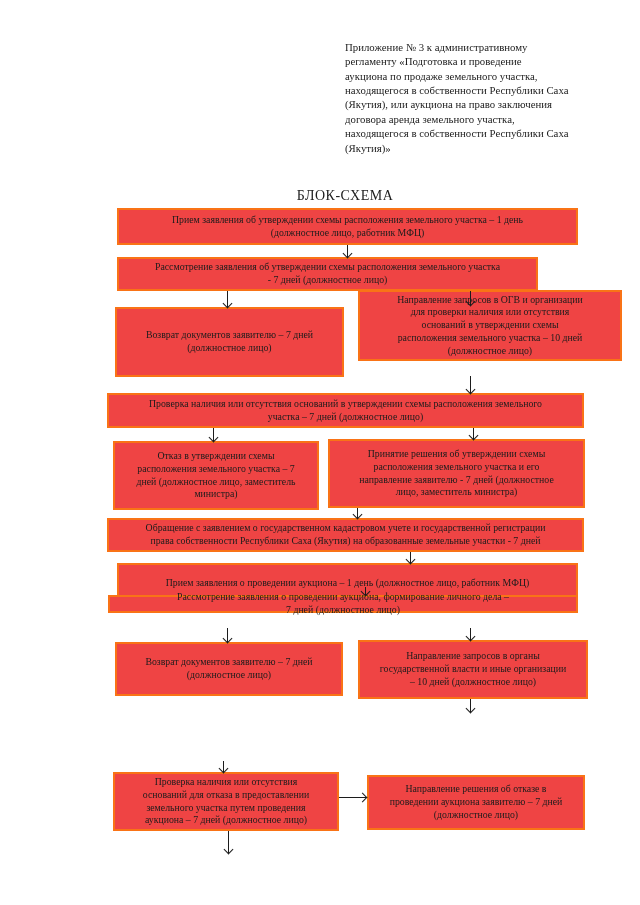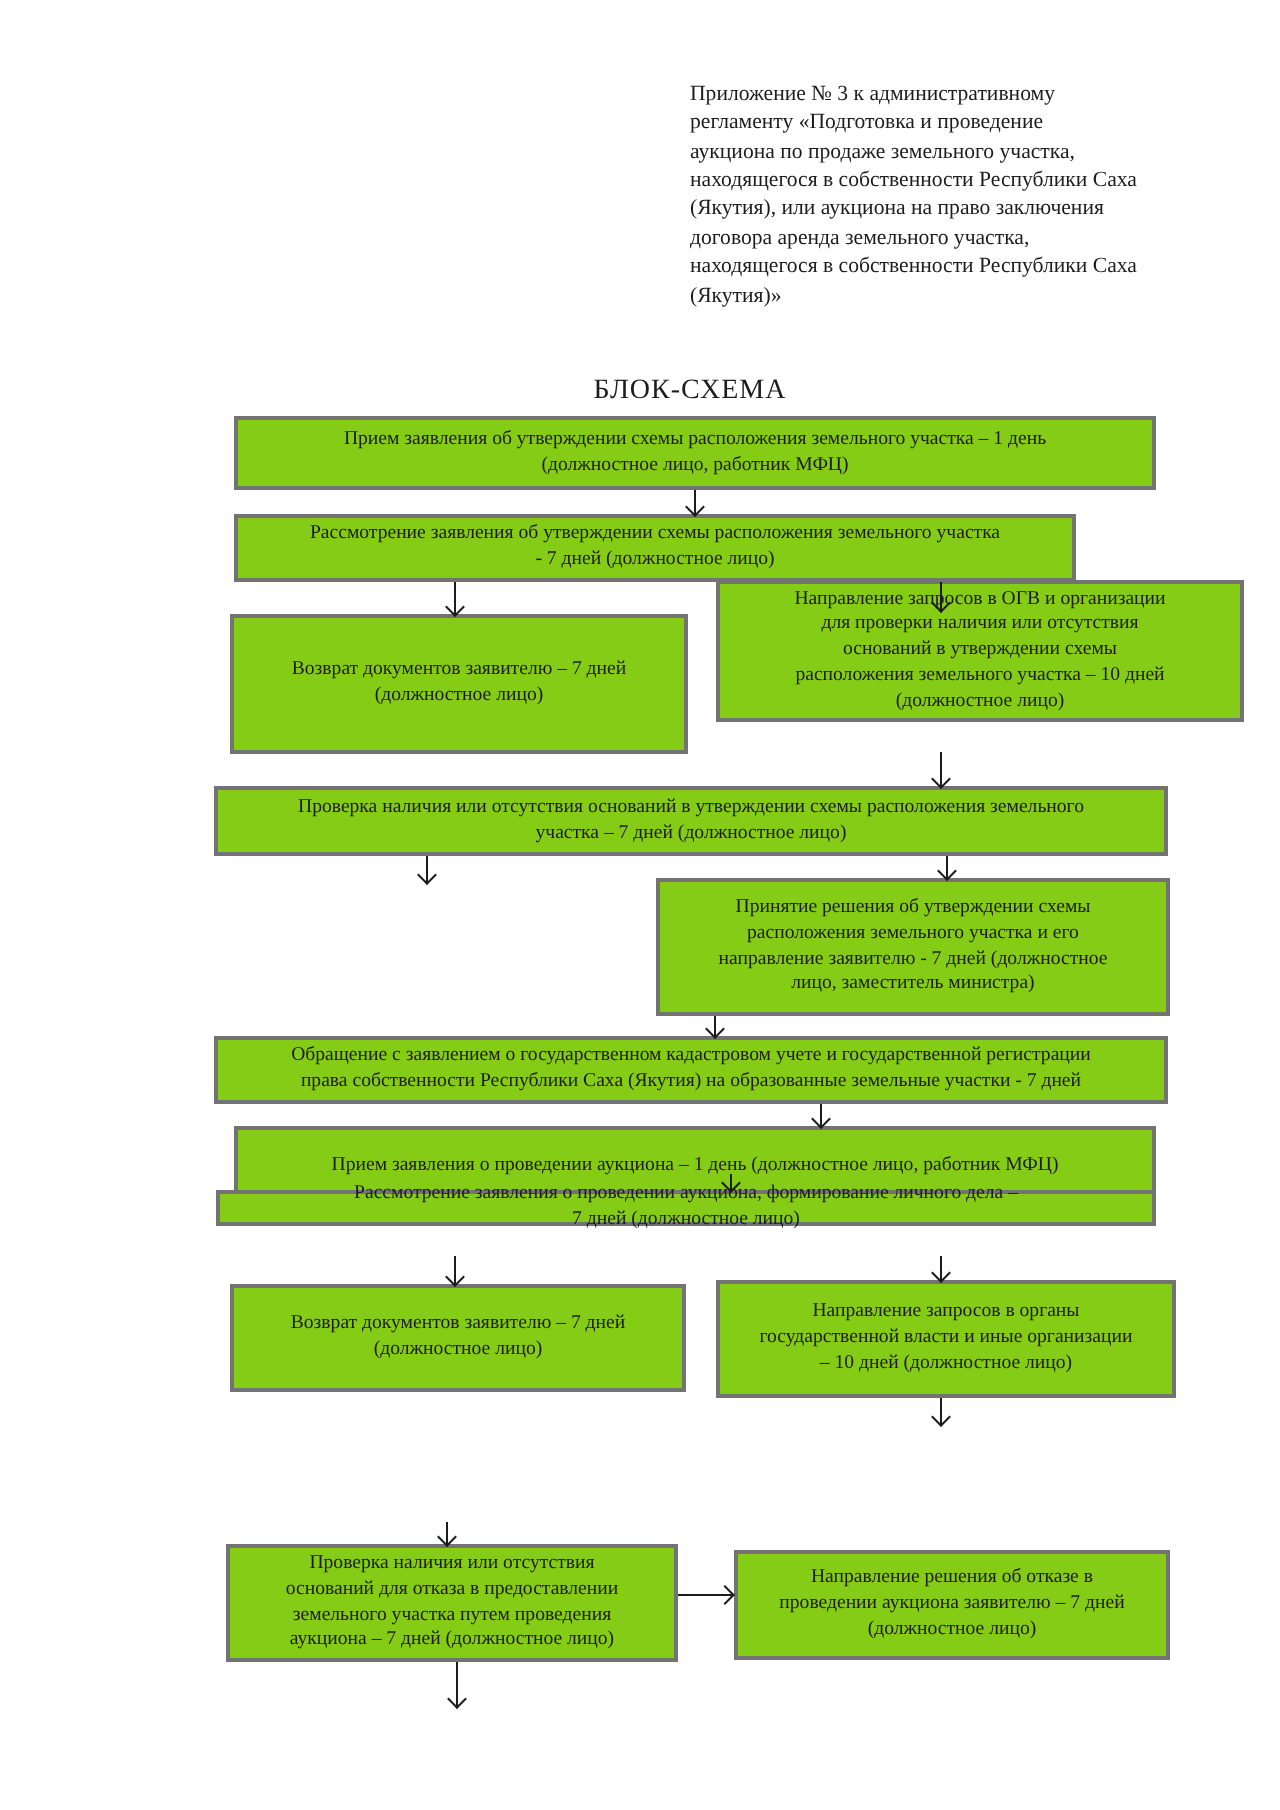--- a/index.html
+++ b/index.html
@@ -31,22 +31,22 @@
     font-size: 14px;
     letter-spacing: 0.5px;
   }
   .subtitle {
     font-size: 14px;
     margin-top: 3px;
   }
   .box {
     position: absolute;
     box-sizing: border-box;
-    border: 2px solid #737373;
-    background: #84cc16;
+    border: 2px solid #f97316;
+    background: #ef4444;
     display: flex;
     align-items: center;
     justify-content: center;
     text-align: center;
     font-size: 9.8px;
     line-height: 1.3;
     white-space: pre-line;
     padding: 1px 6px;
   }
   .arrow-v {
@@ -110,20 +110,24 @@
 
   <div class="box" style="left:358px;top:290px;width:264px;height:71px">Направление запросов в ОГВ и организации
 для проверки наличия или отсутствия
 оснований в утверждении схемы
 расположения земельного участка – 10 дней
 (должностное лицо)</div>
 
   <div class="box" style="left:107px;top:393px;width:477px;height:35px">Проверка наличия или отсутствия оснований в утверждении схемы расположения земельного
 участка – 7 дней (должностное лицо)</div>
 
+  <div class="box" style="left:113px;top:441px;width:206px;height:69px">Отказ в утверждении схемы
+расположения земельного участка – 7
+дней (должностное лицо, заместитель
+министра)</div>
 
   <div class="box" style="left:328px;top:439px;width:257px;height:69px">Принятие решения об утверждении схемы
 расположения земельного участка и его
 направление заявителю - 7 дней (должностное
 лицо, заместитель министра)</div>
 
   <div class="box" style="left:107px;top:518px;width:477px;height:34px">Обращение с заявлением о государственном кадастровом учете и государственной регистрации
 права собственности Республики Саха (Якутия) на образованные земельные участки - 7 дней</div>
 
   <div class="box" style="left:117px;top:563px;width:461px;height:40px">Прием заявления о проведении аукциона – 1 день (должностное лицо, работник МФЦ)</div>

